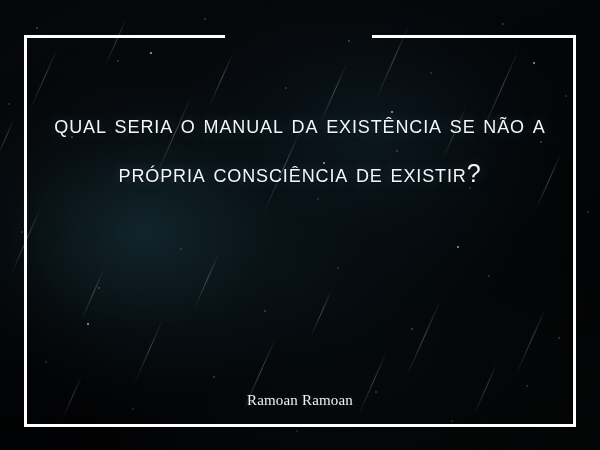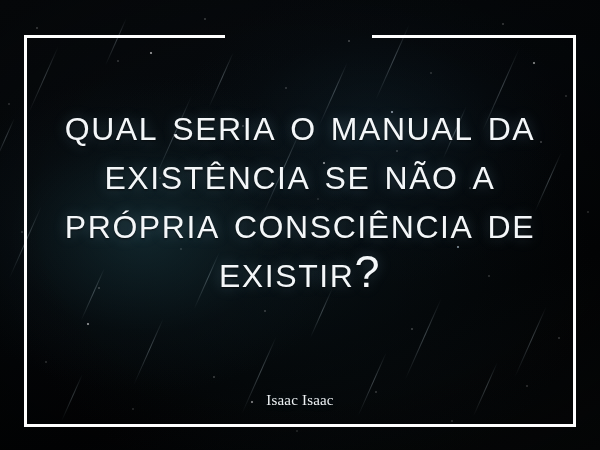--- a/index.html
+++ b/index.html
@@ -127,21 +127,21 @@
   #quote {
     margin: 0;
     padding: 0 10px;
     width: 100%;
     box-sizing: border-box;
     margin-top: 62px;
     text-align: center;
     color: #f4f7f9;
     font-family: "Liberation Sans", sans-serif;
     font-weight: 300;
-    font-size: 45px;
+    font-size: 25px;
     line-height: 49px;
     letter-spacing: 0.035em;
     font-variant: small-caps;
     text-transform: lowercase;
     text-shadow: 0 0 14px rgba(150,200,225,0.30), 0 1px 2px rgba(0,0,0,0.85);
     white-space: pre-line;
   }
 
   #author {
     position: absolute;
@@ -194,16 +194,16 @@
   <div id="frame">
     <div class="rule" id="frame-top-left"></div>
     <div class="rule" id="frame-top-right"></div>
     <div class="rule" id="frame-left"></div>
     <div class="rule" id="frame-right"></div>
     <div class="rule" id="frame-bottom"></div>
   </div>
 
   <div id="content">
     <blockquote id="quote">Qual seria o manual da existência se não a própria consciência de existir?</blockquote>
-    <div id="author">Isaac Isaac</div>
+    <div id="author">Ramoan Ramoan</div>
   </div>
 
 </div>
 
 </body></html>

